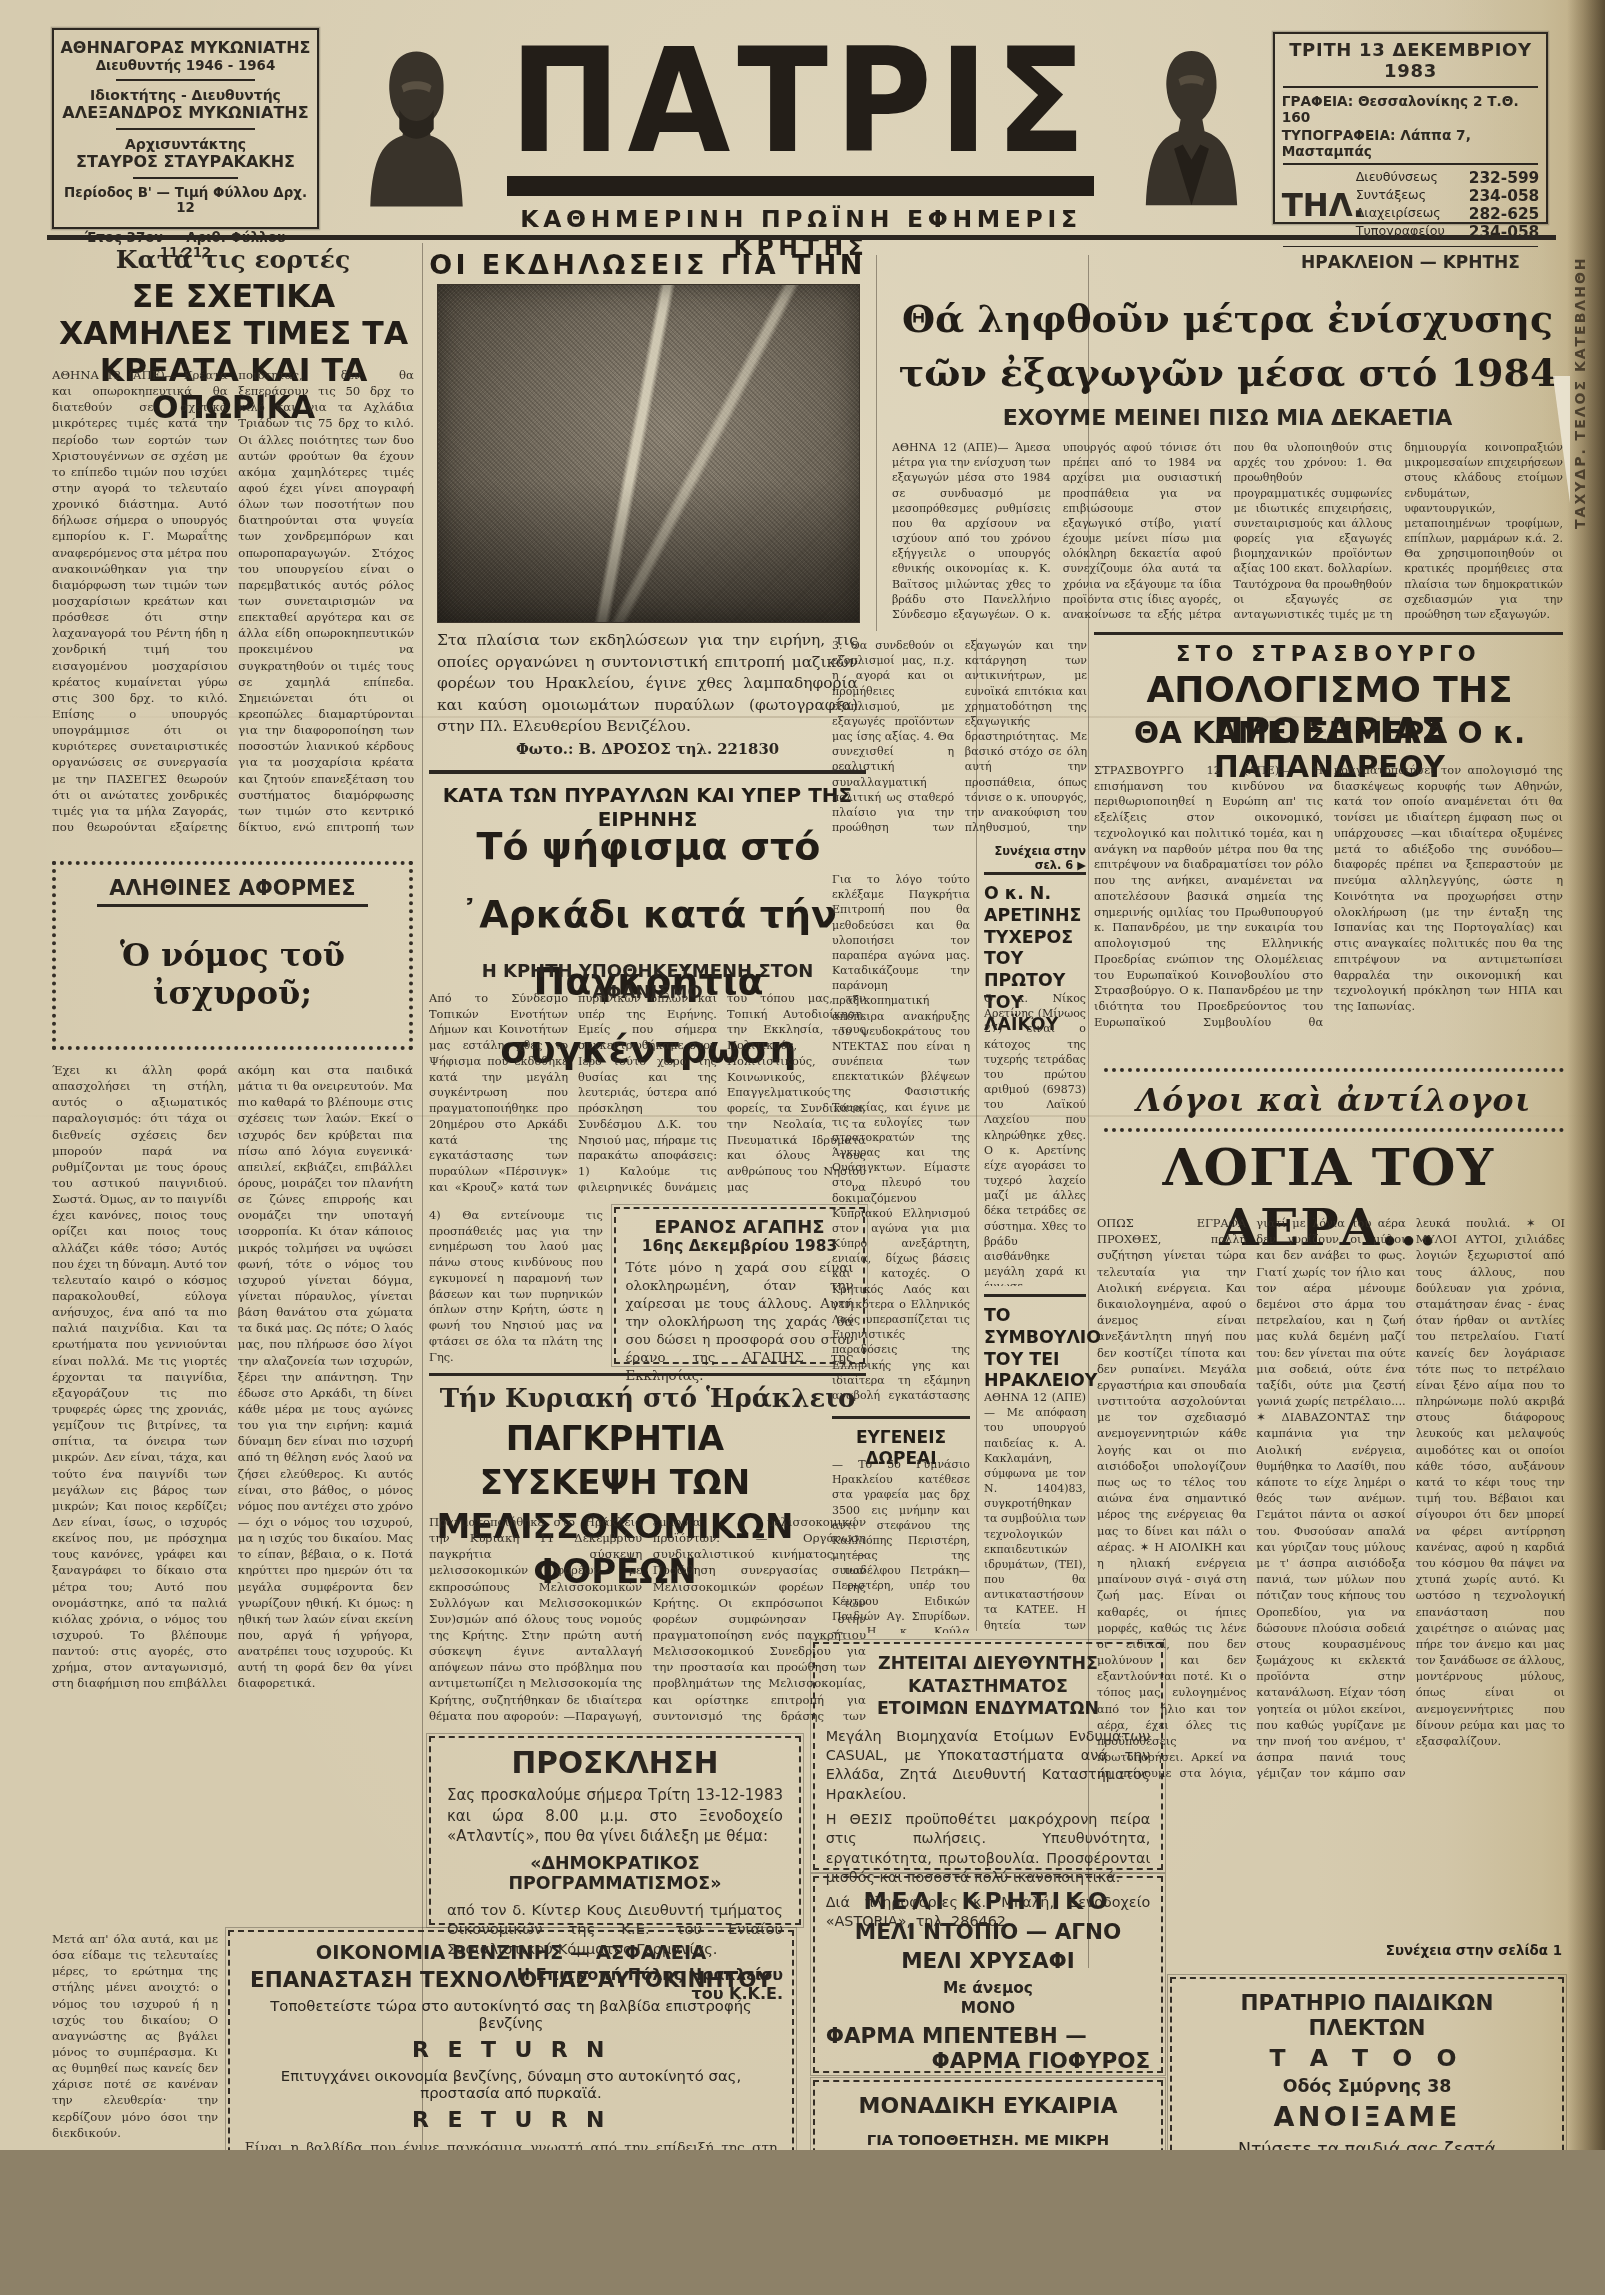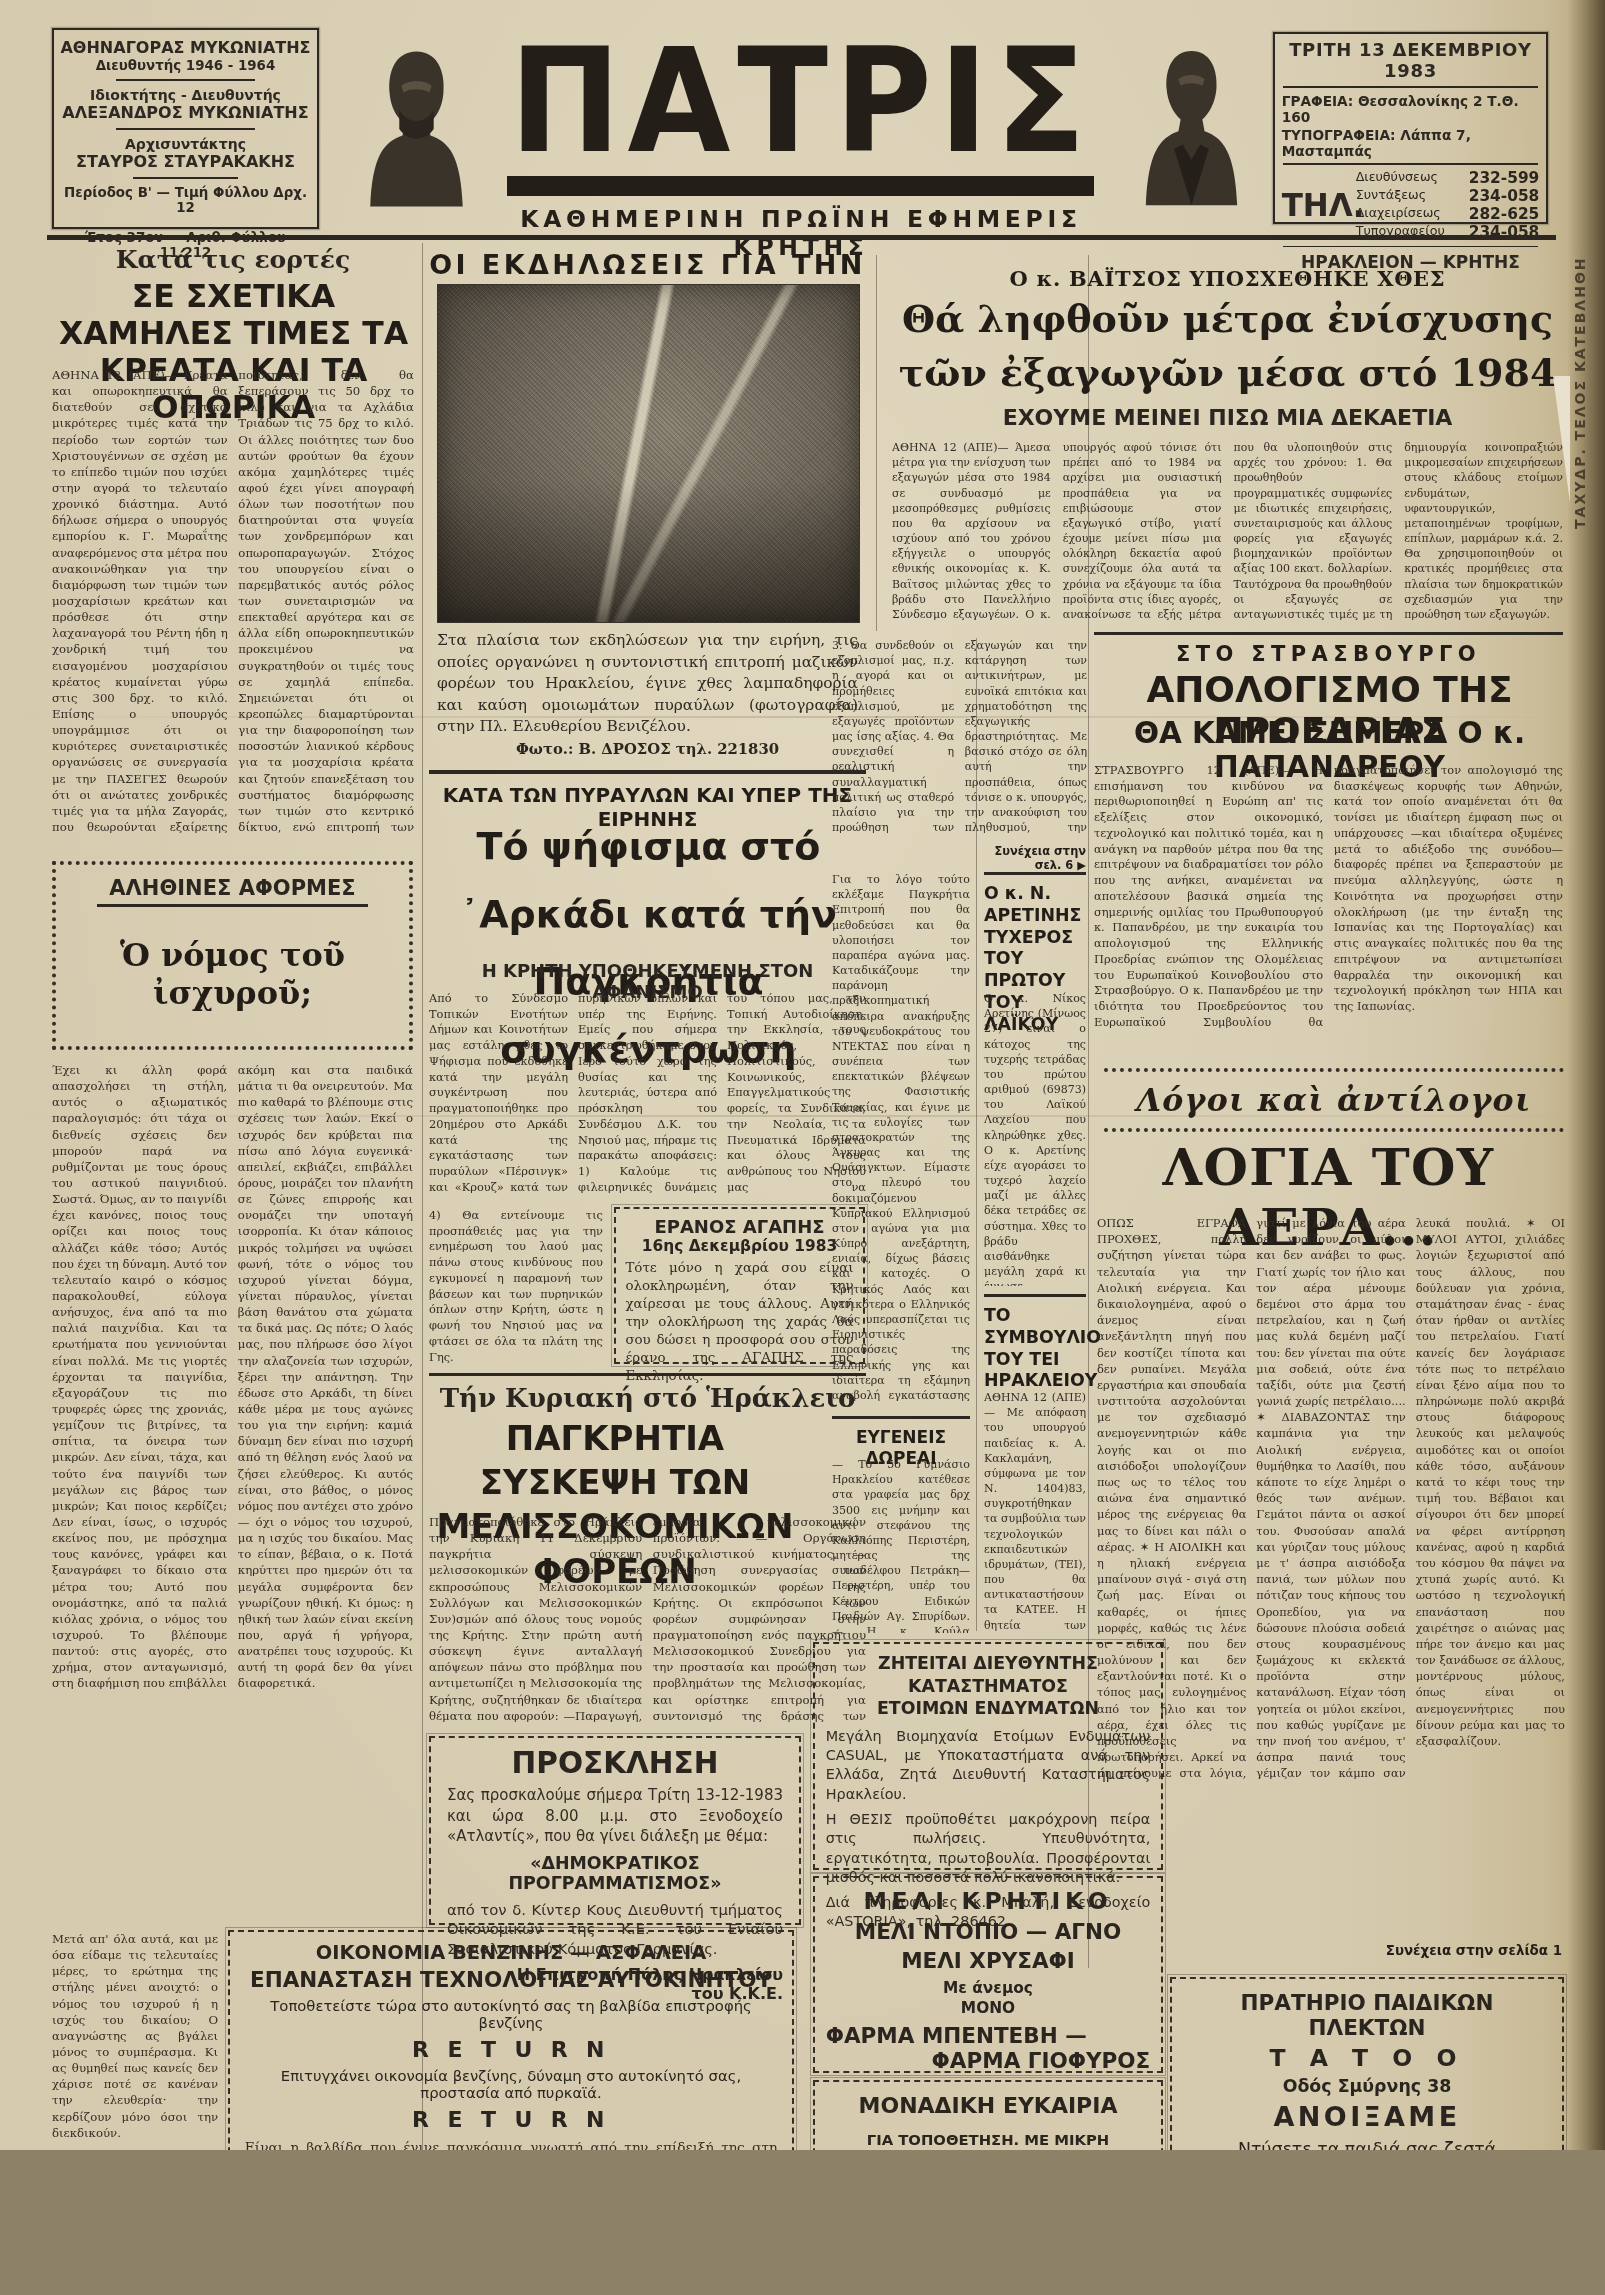--- a/index.html
+++ b/index.html
@@ -216,21 +216,20 @@
 
   <div class="abs wavy-box" style="left:429px;top:1736px;width:372px;height:189px;box-sizing:border-box;padding:8px 16px;">
     <div class="adline" style="font-weight:900;font-size:29.5px;">ΠΡΟΣΚΛΗΣΗ</div>
     <div class="ad-body" style="font-size:15px;margin-top:5.4px;font-family:'DejaVu Sans',sans-serif;">Σας προσκαλούμε σήμερα Τρίτη 13-12-1983 και ώρα 8.00 μ.μ. στο Ξενοδοχείο «Ατλαντίς», που θα γίνει διάλεξη με θέμα:</div>
     <div class="adline" style="font-weight:bold;font-size:17.4px;margin-top:6.7px;">«ΔΗΜΟΚΡΑΤΙΚΟΣ ΠΡΟΓΡΑΜΜΑΤΙΣΜΟΣ»</div>
     <div class="ad-body" style="font-size:14.8px;margin-top:6.7px;font-family:'DejaVu Sans',sans-serif;">από τον δ. Κίντερ Κους Διευθυντή τμήματος Οικονομικών της Κ.Ε. του Ενιαίου Σοσιαλιστικού Κόμματος Γερμανίας.</div>
     <div class="sig prelines" style="font-size:16px;margin-top:5.4px;">Η Επιτροπή Πόλης Ηρακλείου
 του Κ.Κ.Ε.</div>
   </div>
 
-  <div class="abs head-serif" style="left:892px;top:266px;width:671px;font-size:21px;letter-spacing:0.7px;">Ο κ. ΒΑΪΤΣΟΣ ΥΠΟΣΧΕΘΗΚΕ ΧΘΕΣ</div>
   <div class="abs head-serif" style="left:892px;top:292px;width:671px;font-size:38px;line-height:1.42;">Θά ληφθοῦν μέτρα ἐνίσχυσης τῶν ἐξαγωγῶν μέσα στό 1984</div>
   <div class="abs subhead" style="left:892px;top:405px;width:671px;font-size:22px;">ΕΧΟΥΜΕ ΜΕΙΝΕΙ ΠΙΣΩ ΜΙΑ ΔΕΚΑΕΤΙΑ</div>
   <div class="abs body-text cols4" style="left:892px;top:440px;width:671px;height:190px;font-size:11px;">ΑΘΗΝΑ 12 (ΑΠΕ)— Άμεσα μέτρα για την ενίσχυση των εξαγωγών μέσα στο 1984 σε συνδυασμό με μεσοπρόθεσμες ρυθμίσεις που θα αρχίσουν να ισχύουν από του χρόνου εξήγγειλε ο υπουργός εθνικής οικονομίας κ. Κ. Βαϊτσος μιλώντας χθες το βράδυ στο Πανελλήνιο Σύνδεσμο εξαγωγέων. Ο κ. υπουργός αφού τόνισε ότι πρέπει από το 1984 να αρχίσει μια ουσιαστική προσπάθεια για να επιβιώσουμε στον εξαγωγικό στίβο, γιατί έχουμε μείνει πίσω μια ολόκληρη δεκαετία αφού συνεχίζουμε όλα αυτά τα χρόνια να εξάγουμε τα ίδια προϊόντα στις ίδιες αγορές, ανακοίνωσε τα εξής μέτρα που θα υλοποιηθούν στις αρχές του χρόνου: 1. Θα προωθηθούν προγραμματικές συμφωνίες με ιδιωτικές επιχειρήσεις, συνεταιρισμούς και άλλους φορείς για εξαγωγές βιομηχανικών προϊόντων αξίας 100 εκατ. δολλαρίων. Ταυτόχρονα θα προωθηθούν οι εξαγωγές σε ανταγωνιστικές τιμές με τη δημιουργία κοινοπραξιών μικρομεσαίων επιχειρήσεων στους κλάδους ετοίμων ενδυμάτων, υφαντουργικών, μεταποιημένων τροφίμων, επίπλων, μαρμάρων κ.ά. 2. Θα χρησιμοποιηθούν οι κρατικές προμήθειες στα πλαίσια των δημοκρατικών σχεδιασμών για την προώθηση των εξαγωγών.</div>
   <div class="abs body-text cols2" style="left:832px;top:638px;width:255px;height:201px;font-size:11px;">3. Θα συνδεθούν οι εξοπλισμοί μας, π.χ. η αγορά και οι προμήθειες εξοπλισμού, με εξαγωγές προϊόντων μας ίσης αξίας. 4. Θα συνεχισθεί η ρεαλιστική συναλλαγματική πολιτική ως σταθερό πλαίσιο για την προώθηση των εξαγωγών και την κατάργηση των αντικινήτρων, με ευνοϊκά επιτόκια και χρηματοδότηση της εξαγωγικής δραστηριότητας. Με βασικό στόχο σε όλη αυτή την προσπάθεια, όπως τόνισε ο κ. υπουργός, την ανακούφιση του πληθυσμού, την συμπίεση του κόστους και την τόνωση των επενδύσεων. Όσον αφορά για τις μεσοπρόθεσμες ρυθμίσεις, οι επιπτώσεις των οποίων θα αρχίσουν να φαίνονται από το 1984 και μετά, ο κ. Βαϊτσος ανέφερε ότι θα υπάρξει χρηματοδότηση κατά κλάδους.</div>
   <div class="abs cont-note" style="left:976px;top:844px;width:110px;font-size:11.4px;text-align:right;">Συνέχεια στην σελ. 6 ▶</div>
 
   <div class="rule" style="left:1094px;top:632px;width:469px;height:3.4px;"></div>
   <div class="abs head-sans" style="left:1094px;top:642px;width:469px;font-size:21px;letter-spacing:5.4px;font-weight:bold;">ΣΤΟ ΣΤΡΑΣΒΟΥΡΓΟ</div>
   <div class="abs head-sans" style="left:1092px;top:669px;width:475px;font-size:36px;font-weight:800;">ΑΠΟΛΟΓΙΣΜΟ ΤΗΣ ΠΡΟΕΔΡΙΑΣ</div>
   <div class="abs head-sans" style="left:1092px;top:716px;width:475px;font-size:29.5px;font-weight:800;">ΘΑ ΚΑΜΕΙ ΣΗΜΕΡΑ Ο κ. ΠΑΠΑΝΔΡΕΟΥ</div>

